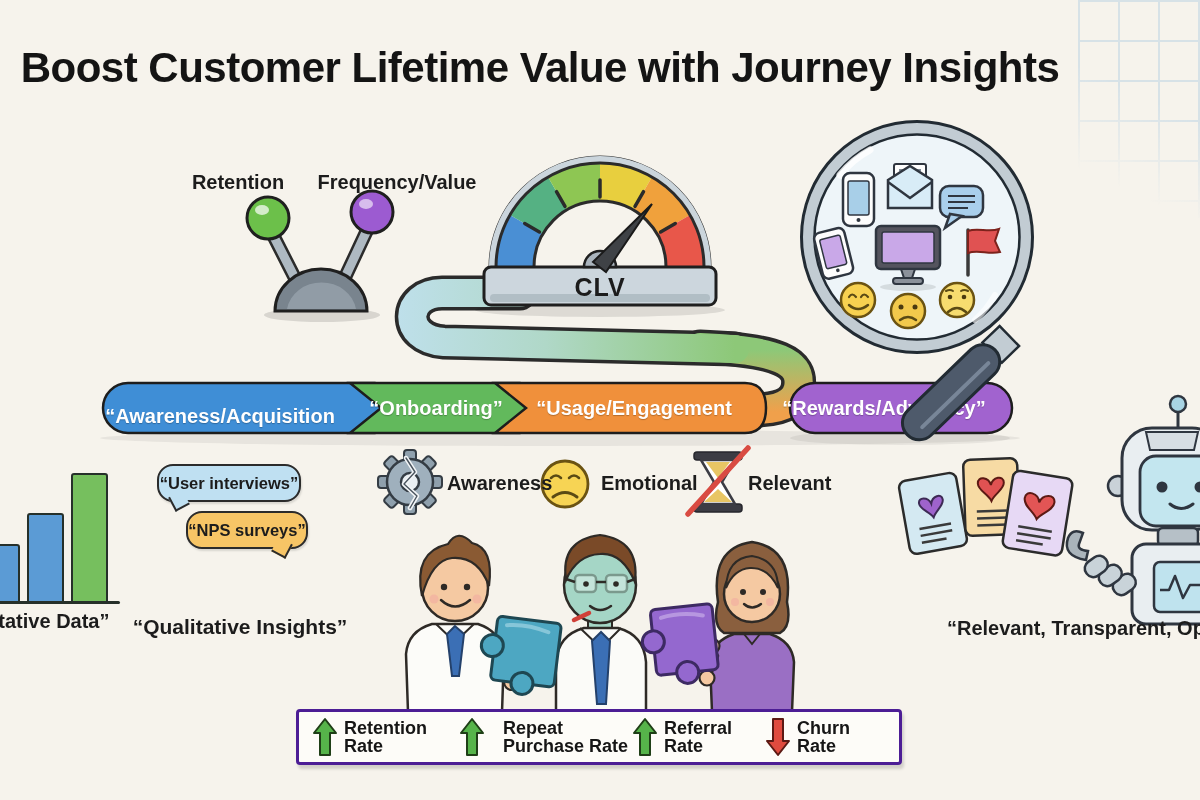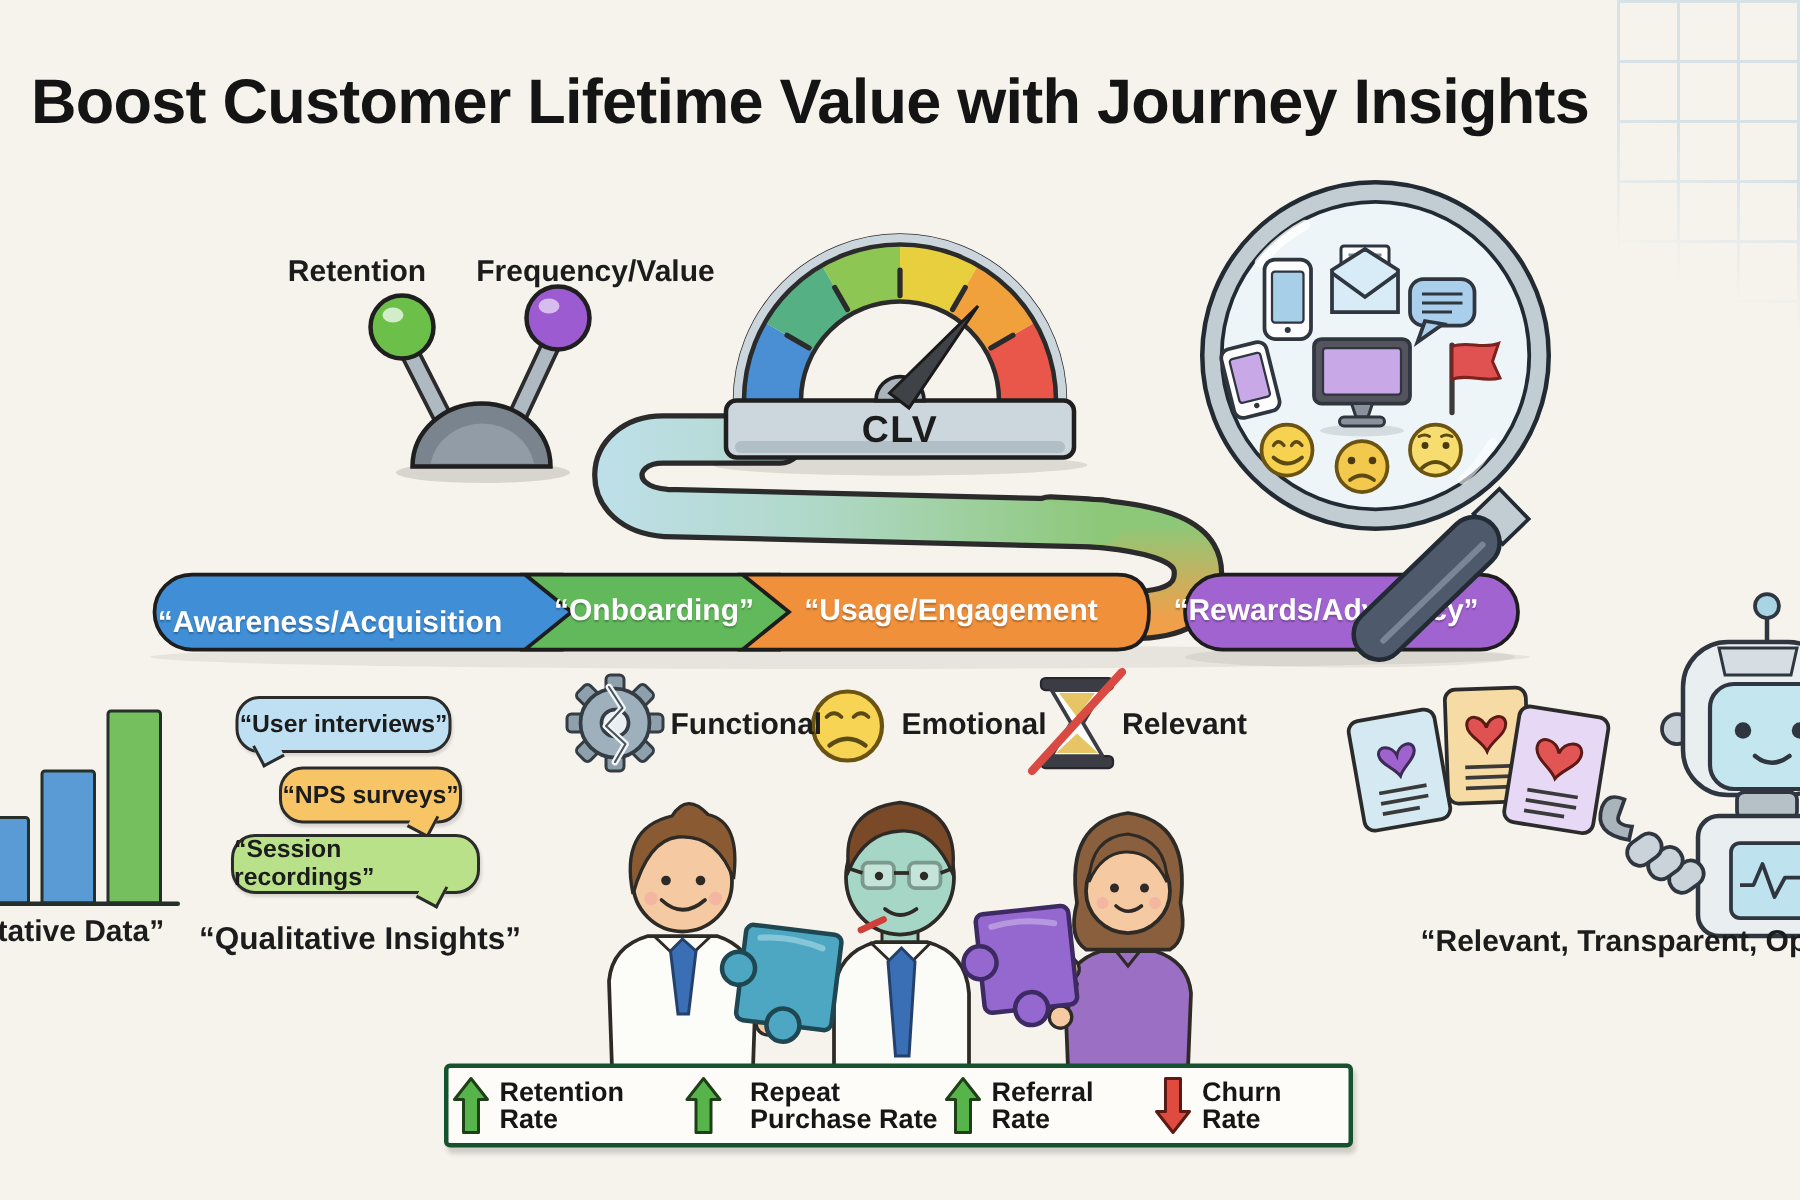--- a/index.html
+++ b/index.html
@@ -15,23 +15,23 @@
         -webkit-mask-image:linear-gradient(205deg,#000 45%,transparent 82%);
         mask-image:linear-gradient(205deg,#000 45%,transparent 82%);}
   svg{position:absolute;left:0;top:0;overflow:visible;}
   .bubble{position:absolute;border:2.5px solid #2b2b2b;border-radius:16px;
           display:flex;align-items:center;justify-content:center;
           font-weight:bold;color:#1c1c1c;box-shadow:1px 2px 2px rgba(0,0,0,.12);}
   .tail{position:absolute;width:14px;height:14px;transform:rotate(45deg);
         border-right:2.5px solid #2b2b2b;border-bottom:2.5px solid #2b2b2b;}
   .bar{position:absolute;border:2.5px solid #26302a;border-radius:3px 3px 0 0;}
   #metrics{position:absolute;left:296px;top:709px;width:606px;height:56px;
-           background:#fdfcf8;border:3px solid #14532d;border-radius:4px;
+           background:#fdfcf8;border:3px solid #4c1d95;border-radius:4px;
            display:flex;align-items:center;justify-content:space-between;
-           padding:0 3px;box-sizing:border-box;box-shadow:2px 4px 3px rgba(0,0,0,.15);}
+           padding:0 14px;box-sizing:border-box;box-shadow:2px 4px 3px rgba(0,0,0,.15);}
   .metric{display:flex;align-items:center;gap:7px;}
   .metric .mlabel{font-weight:bold;font-size:18px;color:#161616;line-height:1.02;}
 </style>
 </head>
 <body>
 
 <div id="canvas">
 
   <div class="grid"></div>
 
@@ -190,24 +190,20 @@
   </div>
   <div class="lbl" style="left:-75px;top:611px;font-size:20px;white-space:nowrap;">“Quantitative Data”</div>
 
   <div class="bubble" style="left:157px;top:464px;width:140px;height:34px;background:#bfe0f2;font-size:16.5px;">
     <span>“User interviews”</span>
     <span class="tail" style="left:12px;bottom:-9px;background:#bfe0f2;transform:rotate(62deg);"></span>
   </div>
   <div class="bubble" style="left:186px;top:511px;width:118px;height:34px;background:#f7c566;font-size:16.5px;">
     <span>“NPS surveys”</span>
     <span class="tail" style="right:16px;bottom:-9px;background:#f7c566;transform:rotate(28deg);"></span>
-  </div>
-  <div class="bubble" style="left:154px;top:556px;width:162px;height:36px;background:#b9e18a;font-size:16.5px;">
-    <span>“Session recordings”</span>
-    <span class="tail" style="right:22px;bottom:-9px;background:#b9e18a;transform:rotate(28deg);"></span>
   </div>
   <div class="lbl ctr" style="left:240px;top:627px;font-size:21px;">“Qualitative Insights”</div>
 
   <svg width="1200" height="800">
     <g>
       <g transform="translate(410,482)">
         <g fill="#8fa0ad" stroke="#343c44" stroke-width="2">
           <rect x="-6" y="-32" width="12" height="13" rx="3"></rect>
           <rect x="-6" y="19" width="12" height="13" rx="3"></rect>
           <rect x="-32" y="-6" width="13" height="12" rx="3"></rect>
@@ -231,21 +227,21 @@
     </g>
     <g>
       <rect x="694" y="452" width="48" height="8" rx="3" fill="#3c3c44" stroke="#26262c" stroke-width="1.5"></rect>
       <rect x="694" y="504" width="48" height="8" rx="3" fill="#3c3c44" stroke="#26262c" stroke-width="1.5"></rect>
       <path d="M 701,460 L 735,460 L 722,482 L 735,504 L 701,504 L 714,482 Z" fill="#ffffff" stroke="#3c3c44" stroke-width="2.5" stroke-linejoin="round"></path>
       <polygon points="706,462 730,462 718,478" fill="#e8c564"></polygon>
       <polygon points="704,502 732,502 718,489" fill="#e8c564"></polygon>
       <line x1="688" y1="514" x2="748" y2="448" stroke="#d94b42" stroke-width="5.5" stroke-linecap="round"></line>
     </g>
   </svg>
-  <div class="lbl" style="left:447px;top:473px;font-size:20px;">Functional</div>
+  <div class="lbl" style="left:447px;top:473px;font-size:20px;">Awareness</div>
   <div class="lbl" style="left:601px;top:473px;font-size:20px;">Emotional</div>
   <div class="lbl" style="left:748px;top:473px;font-size:20px;">Relevant</div>
 
   <svg width="1200" height="800">
 
     <g>
       <path d="M 408,712 L 406,654 Q 408,631 432,624 L 478,624 Q 500,631 504,654 L 502,712 Z" fill="#fcfcf9" stroke="#2e2a26" stroke-width="2.5"></path>
       <path d="M 436,624 L 455,642 L 474,624" fill="none" stroke="#2e2a26" stroke-width="2"></path>
       <polygon points="455,626 447,634 452,676 459,676 464,634" fill="#3b6fb5" stroke="#24416b" stroke-width="2"></polygon>
       <path d="M 498,644 Q 516,646 521,656 L 510,670 Q 500,664 496,656 Z" fill="#fcfcf9" stroke="#2e2a26" stroke-width="2.5"></path>

